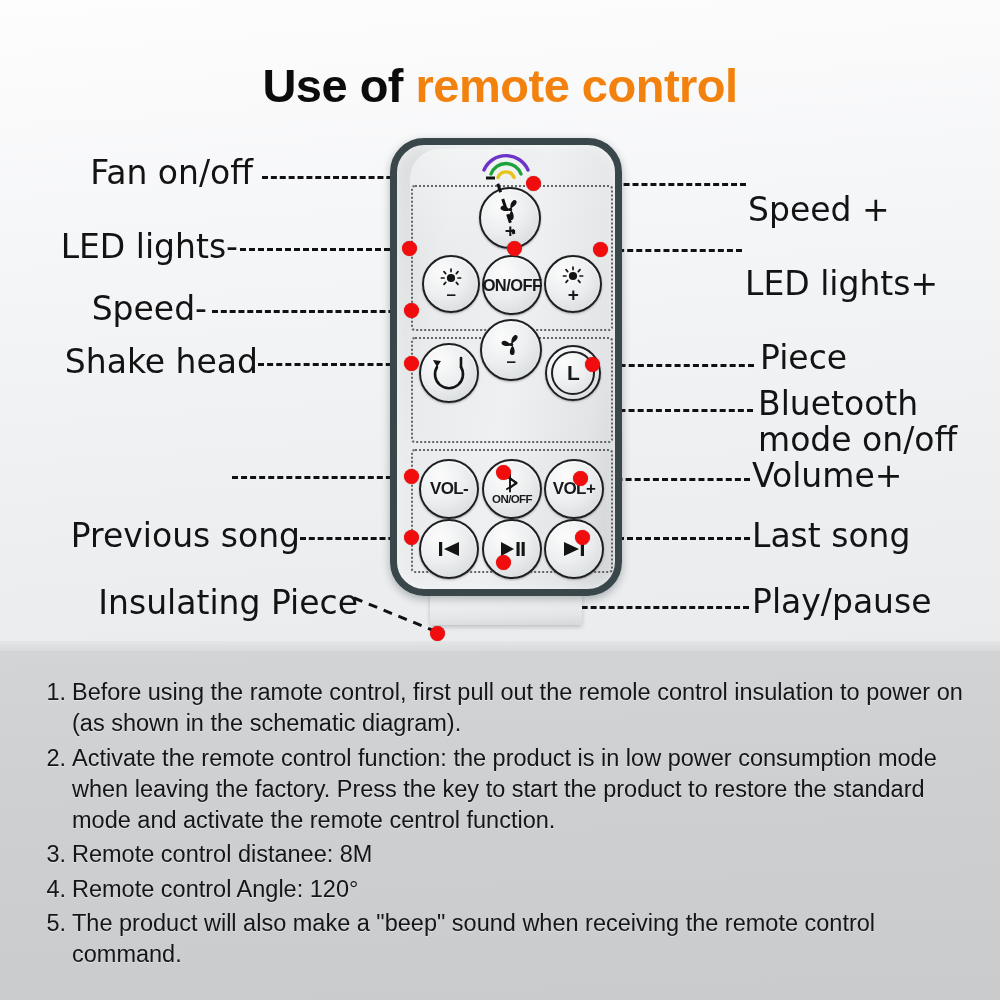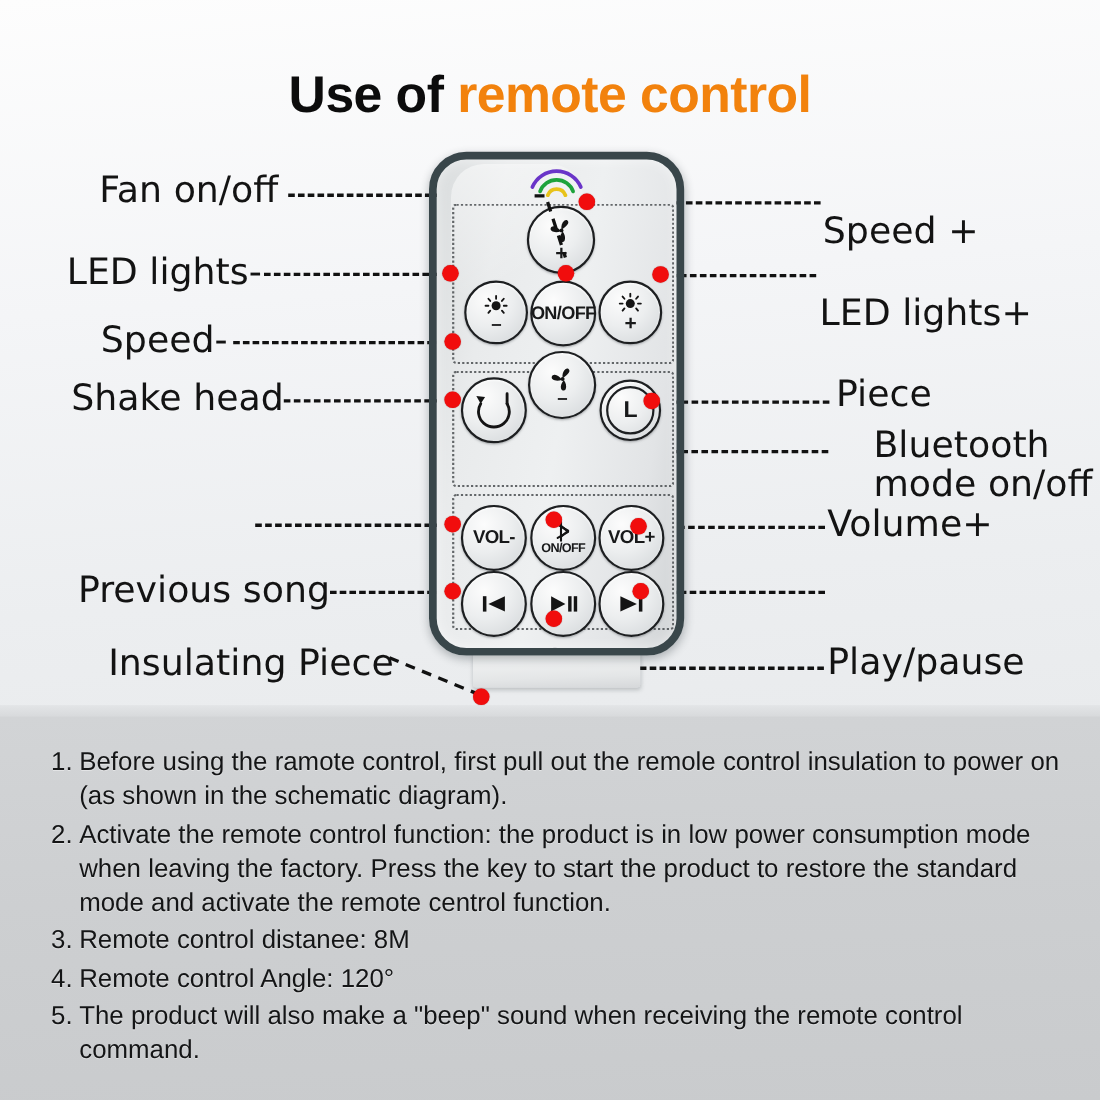--- a/index.html
+++ b/index.html
@@ -154,26 +154,29 @@
 
     <div class="label r" style="left:748px; top:158px;margin-top:34px;">
       <span>Speed +</span>
     </div>
     <div class="label r" style="left:745px; top:231px;margin-top:35px;">
       <span>LED lights+</span>
     </div>
     <div class="label r" style="left:760px; top:340px;">
       <span>Piece</span>
     </div>
-    <div class="label r" style="left:758px; top:386px;margin-left:36px;">
+    <div class="label r" style="left:758px; top:386px;">
       <span>Bluetooth</span><br>
       <span>mode on/off</span>
     </div>
     <div class="label r" style="left:752px; top:458px;">
       <span>Volume+</span>
+    </div>
+    <div class="label r" style="left:752px; top:518px;">
+      <span>Last song</span>
     </div>
     <div class="label r" style="left:752px; top:584px;">
       <span>Play/pause</span>
     </div>
 
     <div class="lead" style="left:262px; top:176px; width:228px;"></div>
     <svg class="diag" style="left:484px; top:172px;" width="40" height="80">
       <path d="M2,6 L12,6 L30,62" stroke="#111" stroke-width="3" fill="none" stroke-dasharray="9 7"></path>
     </svg>
 

